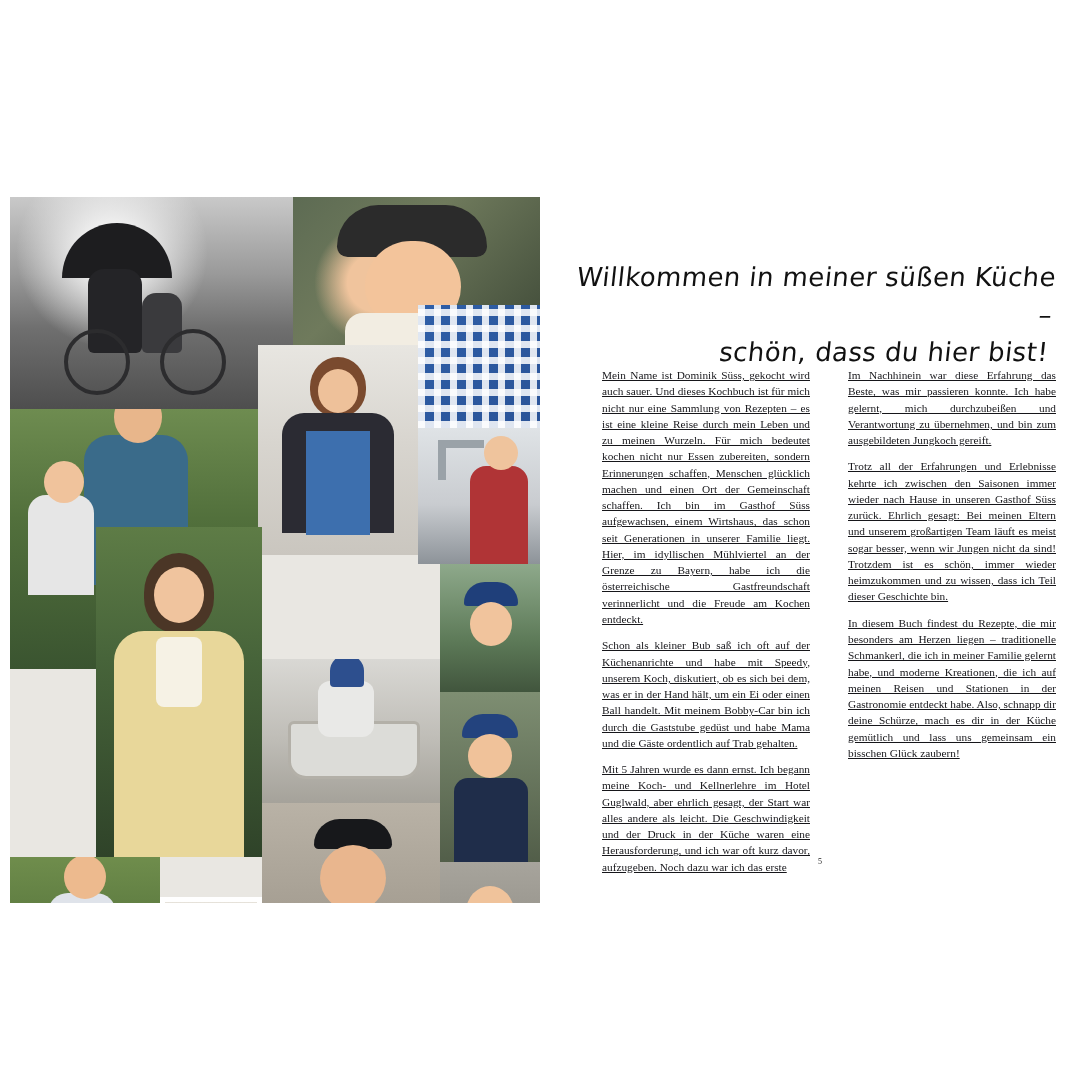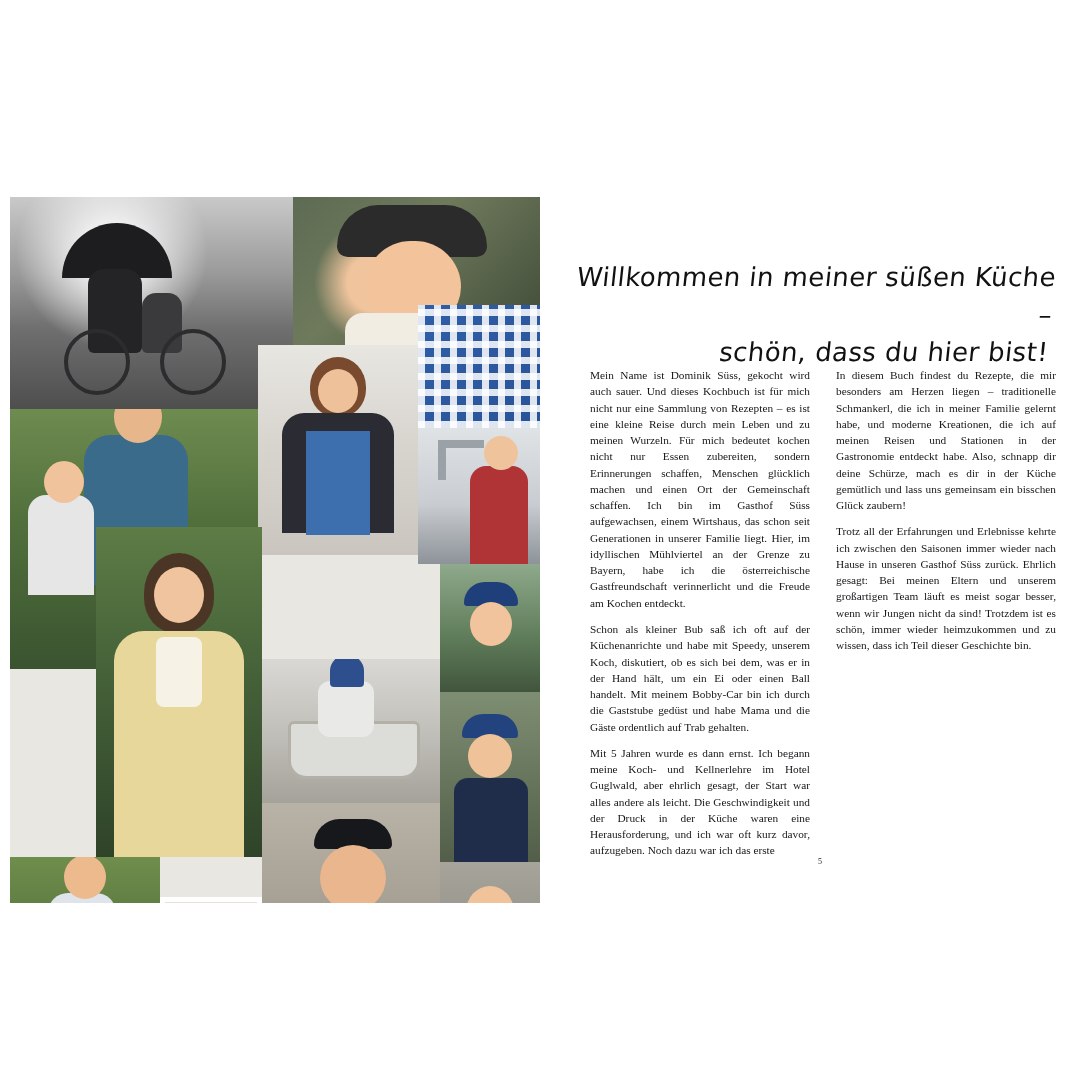--- a/index.html
+++ b/index.html
@@ -241,21 +241,21 @@
     gap: 26px;
   }
   .col {
     width: 220px;
     font-size: 11.3px;
     line-height: 1.44;
     text-align: justify;
     hyphens: auto;
     color: #16161a;
   }
-  .col p { margin: 0 0 10px 0; }
+  .col p { margin: 0 0 10px 12px; text-decoration: underline; }
 
   .page-number {
     position: absolute;
     left: 258px;
     top: 660px;
     font-size: 8px;
     font-family: "Liberation Serif", serif;
     color: #222;
   }
 </style>
@@ -378,21 +378,22 @@
       <span class="l2">schön, dass du hier bist!</span>
     </h1>
 
     <div class="columns">
       <div class="col">
         <p>Mein Name ist Dominik Süss, gekocht wird auch sauer. Und dieses Kochbuch ist für mich nicht nur eine Sammlung von Rezepten – es ist eine kleine Reise durch mein Leben und zu meinen Wurzeln. Für mich bedeutet kochen nicht nur Essen zubereiten, sondern Erinnerungen schaffen, Menschen glücklich machen und einen Ort der Gemeinschaft schaffen. Ich bin im Gasthof Süss aufgewachsen, einem Wirtshaus, das schon seit Generationen in unserer Familie liegt. Hier, im idyllischen Mühlviertel an der Grenze zu Bayern, habe ich die österreichische Gastfreundschaft verinnerlicht und die Freude am Kochen entdeckt.</p>
         <p>Schon als kleiner Bub saß ich oft auf der Küchenanrichte und habe mit Speedy, unserem Koch, diskutiert, ob es sich bei dem, was er in der Hand hält, um ein Ei oder einen Ball handelt. Mit meinem Bobby-Car bin ich durch die Gaststube gedüst und habe Mama und die Gäste ordentlich auf Trab gehalten.</p>
         <p>Mit 5 Jahren wurde es dann ernst. Ich begann meine Koch- und Kellnerlehre im Hotel Guglwald, aber ehrlich gesagt, der Start war alles andere als leicht. Die Geschwindigkeit und der Druck in der Küche waren eine Herausforderung, und ich war oft kurz davor, aufzugeben. Noch dazu war ich das erste</p>
       </div>
       <div class="col">
+        <p>Im Nachhinein war diese Erfahrung das Beste, was mir passieren konnte. Ich habe gelernt, mich durchzubeißen und Verantwortung zu übernehmen, und bin zum ausgebildeten Jungkoch gereift.</p>
+        <p>Trotz all der Erfahrungen und Erlebnisse kehrte ich zwischen den Saisonen immer wieder nach Hause in unseren Gasthof Süss zurück. Ehrlich gesagt: Bei meinen Eltern und unserem großartigen Team läuft es meist sogar besser, wenn wir Jungen nicht da sind! Trotzdem ist es schön, immer wieder heimzukommen und zu wissen, dass ich Teil dieser Geschichte bin.</p>
         <p>In diesem Buch findest du Rezepte, die mir besonders am Herzen liegen – traditionelle Schmankerl, die ich in meiner Familie gelernt habe, und moderne Kreationen, die ich auf meinen Reisen und Stationen in der Gastronomie entdeckt habe. Also, schnapp dir deine Schürze, mach es dir in der Küche gemütlich und lass uns gemeinsam ein bisschen Glück zaubern!</p>
-        <p>Trotz all der Erfahrungen und Erlebnisse kehrte ich zwischen den Saisonen immer wieder nach Hause in unseren Gasthof Süss zurück. Ehrlich gesagt: Bei meinen Eltern und unserem großartigen Team läuft es meist sogar besser, wenn wir Jungen nicht da sind! Trotzdem ist es schön, immer wieder heimzukommen und zu wissen, dass ich Teil dieser Geschichte bin.</p>
       </div>
     </div>
 
     <div class="page-number">5</div>
   </div>
 
 </div>
 
 </body></html>

